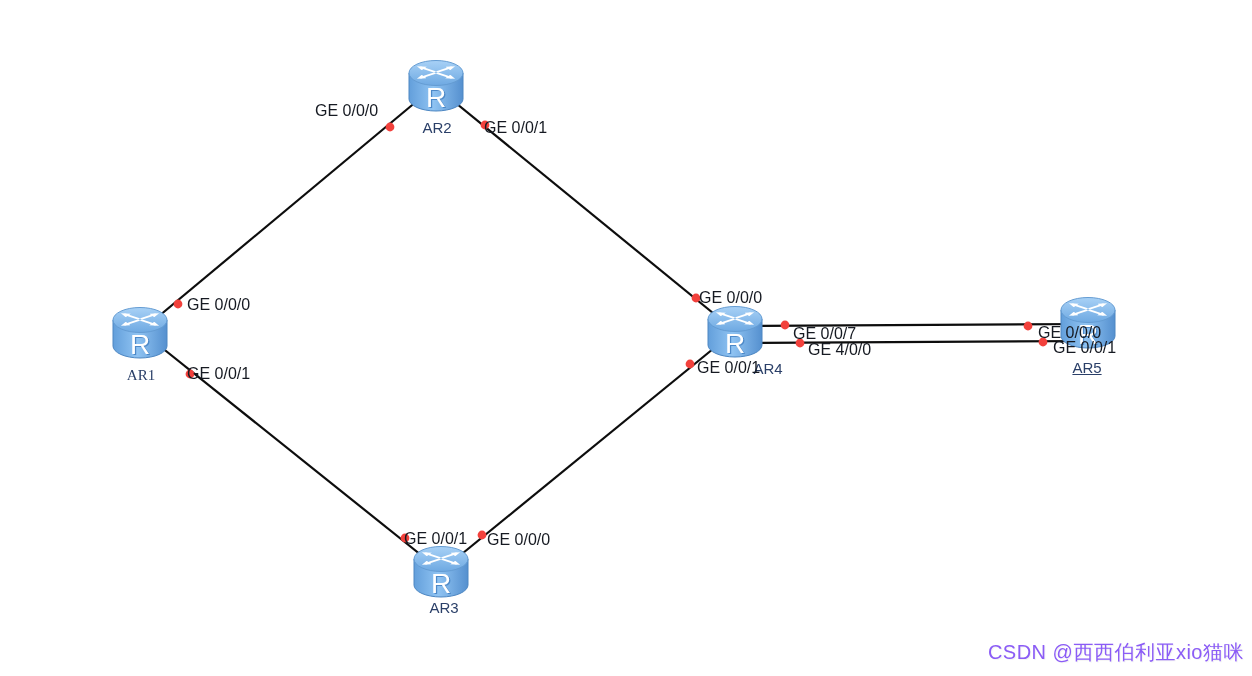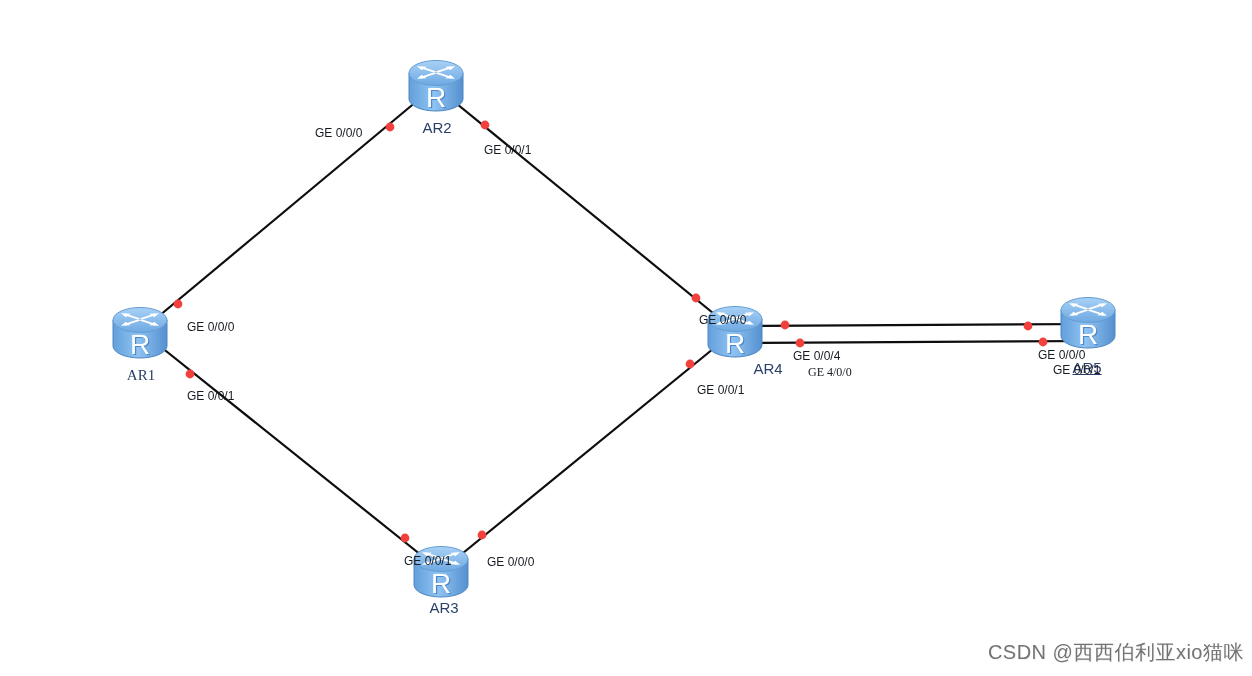--- a/index.html
+++ b/index.html
@@ -2,22 +2,22 @@
 <html style="--iface: #161a22; --nlabel: #2a3f68;"><head>
 <meta charset="utf-8">
 <style>
   html,body{margin:0;padding:0;background:#ffffff;}
   body{width:1252px;height:676px;overflow:hidden;font-family:"Liberation Sans",sans-serif;}
   #stage{position:relative;width:1252px;height:676px;background:#ffffff;}
   #wires{position:absolute;left:0;top:0;width:1252px;height:676px;}
   .router{position:absolute;width:58px;height:54px;cursor:pointer;}
   .router svg{display:block;}
   .iface{
-    position:absolute;font-size:12px;line-height:13px;white-space:nowrap;
-    color:var(--iface,#161a22);letter-spacing:0px;margin-top:23px;
+    position:absolute;font-size:16px;line-height:13px;white-space:nowrap;
+    color:var(--iface,#161a22);letter-spacing:0px;
   }
   .nodelabel{
     position:absolute;font-size:15px;line-height:14px;white-space:nowrap;
     color:var(--nlabel,#2a3f68);transform:translateX(-50%);
   }
   .watermark{
     position:absolute;right:8px;top:641px;font-size:20px;line-height:22px;
     letter-spacing:0.5px;text-shadow:1px 1px 0 #f4f4f4;user-select:none;
   }
 </style>
@@ -38,21 +38,21 @@
       <circle cx="696" cy="298" r="4.4" fill="#f2413c"></circle>
       <circle cx="190" cy="374" r="4.4" fill="#f2413c"></circle>
       <circle cx="405" cy="538" r="4.4" fill="#f2413c"></circle>
       <circle cx="482" cy="535" r="4.4" fill="#f2413c"></circle>
       <circle cx="690" cy="364" r="4.4" fill="#f2413c"></circle>
       <circle cx="785" cy="325" r="4.4" fill="#f2413c"></circle>
       <circle cx="1028" cy="326" r="4.4" fill="#f2413c"></circle>
       <circle cx="800" cy="343" r="4.4" fill="#f2413c"></circle>
       <circle cx="1043" cy="342" r="4.4" fill="#f2413c"></circle>
     </svg>
-  <div class="watermark" style="color: #737373;">CSDN @西西伯利亚xio猫咪</div>
+  <div class="watermark" style="color: #8b5cf6;">CSDN @西西伯利亚xio猫咪</div>
 <div class="router" style="left: 111px; top: 306px;">
     <svg width="58" height="54" viewBox="0 0 58 54">
       <defs>
         <linearGradient id="gBody" x1="0" y1="0" x2="1" y2="0">
           <stop offset="0" stop-color="#639fdb"></stop>
           <stop offset="0.45" stop-color="#8fc3f2"></stop>
           <stop offset="1" stop-color="#5590cf"></stop>
         </linearGradient>
         <linearGradient id="gTop" x1="0" y1="0" x2="0" y2="1">
           <stop offset="0" stop-color="#a8d1f6"></stop>
@@ -192,17 +192,17 @@
   </div>
     <span class="nodelabel" style="left: 1087px; top: 361px; text-decoration: underline;">AR5</span>
     <span class="iface" style="left: 187px; top: 298px;">GE 0/0/0</span>
     <span class="iface" style="left: 315px; top: 104px;">GE 0/0/0</span>
     <span class="iface" style="left: 484px; top: 121px;">GE 0/0/1</span>
     <span class="iface" style="left: 699px; top: 291px;">GE 0/0/0</span>
     <span class="iface" style="left: 187px; top: 367px;">GE 0/0/1</span>
     <span class="iface" style="left: 404px; top: 532px;">GE 0/0/1</span>
     <span class="iface" style="left: 487px; top: 533px;">GE 0/0/0</span>
     <span class="iface" style="left: 697px; top: 361px;">GE 0/0/1</span>
-    <span class="iface" style="left: 793px; top: 327px;">GE 0/0/4</span>
+    <span class="iface" style="left: 793px; top: 327px;">GE 0/0/7</span>
     <span class="iface" style="left: 1038px; top: 326px;">GE 0/0/0</span>
-    <span class="iface" style="left: 808px; top: 343px; font-family: Liberation Serif, serif;">GE 4/0/0</span>
+    <span class="iface" style="left: 808px; top: 343px;">GE 4/0/0</span>
     <span class="iface" style="left: 1053px; top: 341px;">GE 0/0/1</span>
   </div>
 
 </body></html>

